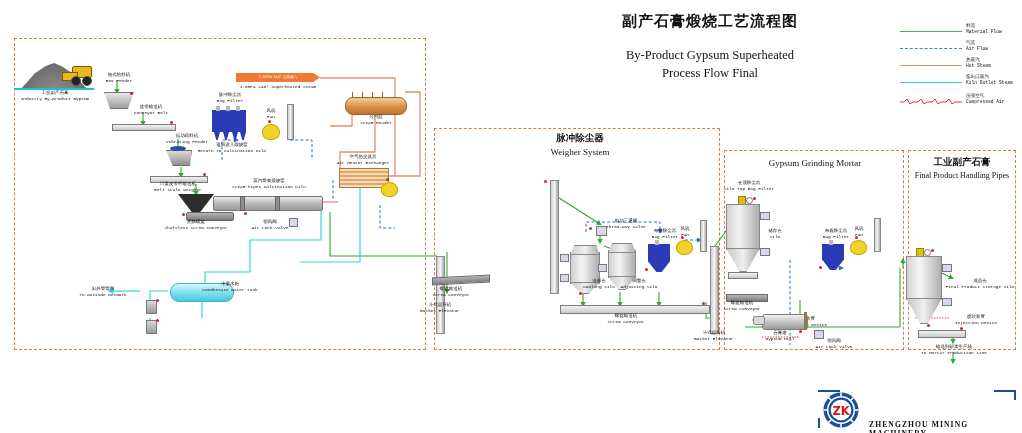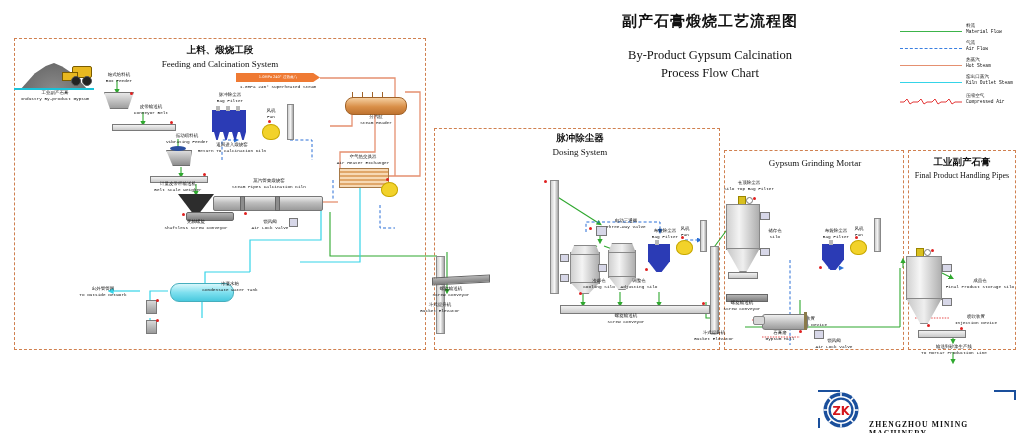--- a/index.html
+++ b/index.html
@@ -94,22 +94,22 @@
   #logo-en{position:absolute;left:51px;top:32px;font-size:7.6px;font-weight:bold;
            font-family:"Liberation Serif",serif;letter-spacing:1.1px;color:#111;}
   .logo-bracket{position:absolute;border-color:#1a4f9c;}
 </style>
 </head>
 <body>
 
 <div class="root">
 
   <div class="abs" id="title-cn">副产石膏煅烧工艺流程图</div>
-  <div class="abs" id="title-en1">By-Product Gypsum Calcination</div>
-  <div class="abs" id="title-en2">Process Flow Chart</div>
+  <div class="abs" id="title-en1">By-Product Gypsum Superheated</div>
+  <div class="abs" id="title-en2">Process Flow Final</div>
 
   <div class="abs" id="legend">
     <div class="lg-row">
       <div class="lg-line" style="border-top:1.4px solid #3cb44a"></div>
       <div class="lg-txt">
         <div class="lg-cn">料流</div>
         <div class="lg-en">Material Flow</div>
       </div>
     </div>
     <div class="lg-row">
@@ -142,27 +142,23 @@
         <div class="lg-en">Compressed Air</div>
       </div>
     </div>
   </div>
 
   <div class="abs section-frame" id="frame-feeding"></div>
   <div class="abs section-frame" id="frame-dosing"></div>
   <div class="abs section-frame" id="frame-grinding"></div>
   <div class="abs section-frame" id="frame-final"></div>
 
-  <div class="abs sec-title" style="left:140px;top:44px;width:160px">
-    <div class="sec-cn">上料、煅烧工段</div>
-    <div class="sec-en">Feeding and Calcination System</div>
-  </div>
   <div class="abs sec-title" style="left:500px;top:132px;width:160px">
     <div class="sec-cn">脉冲除尘器</div>
-    <div class="sec-en">Dosing System</div>
+    <div class="sec-en">Weigher System</div>
   </div>
   <div class="abs sec-title" style="left:730px;top:156px;width:170px">
     <div class="sec-en">Gypsum Grinding Mortar</div>
   </div>
   <div class="abs sec-title" style="left:906px;top:156px;width:112px">
     <div class="sec-cn">工业副产石膏</div>
     <div class="sec-en" style="font-size:8px">Final Product Handling Pipes</div>
   </div>
 
   <svg class="abs" style="left:0;top:0" width="1022" height="433">

